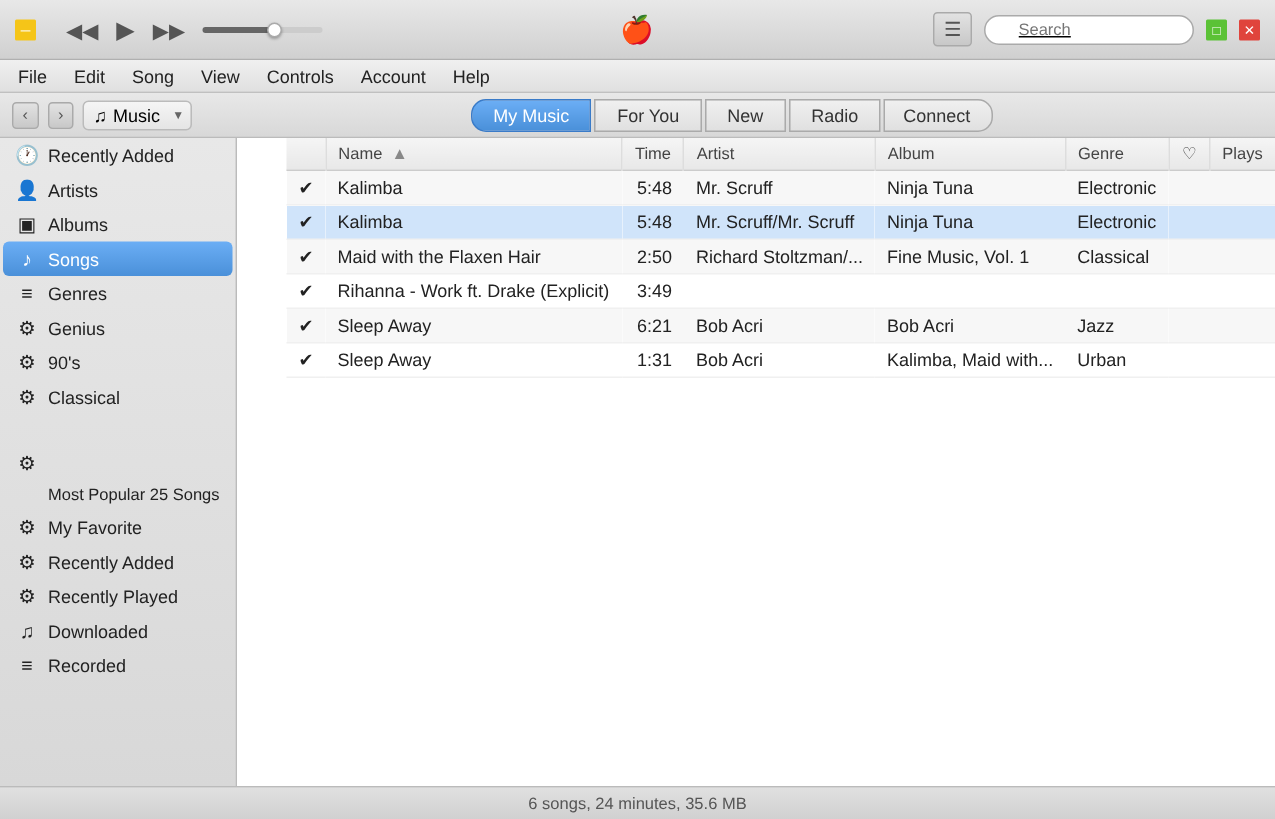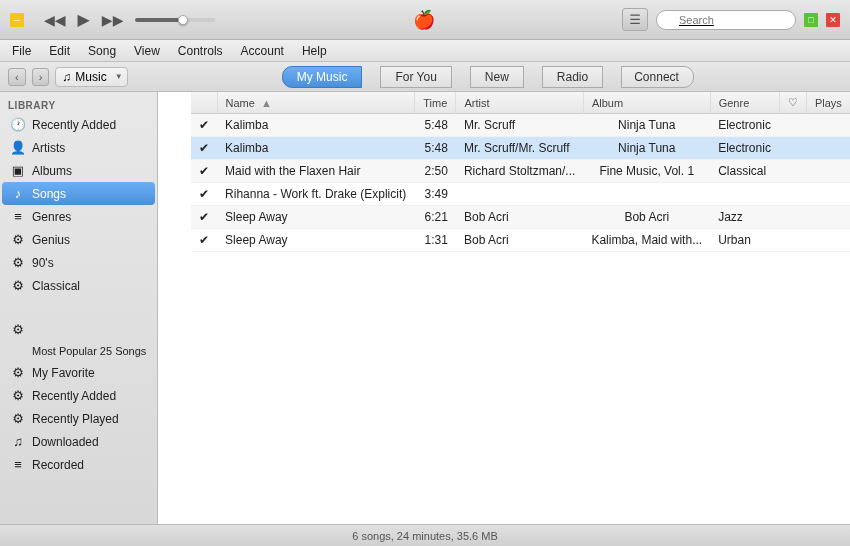--- a/index.html
+++ b/index.html
@@ -181,21 +181,21 @@
       content: '▼';
       font-size: 8px;
       position: absolute;
       right: 4px;
       color: #666;
     }
 
     .tab-buttons {
       margin: 4px auto;
       display: flex;
-      gap: 18px;
+      gap: 2px;
     }
     .tab-btn {
       padding: 3px 14px;
       border: 1px solid #aaa;
       background: linear-gradient(to bottom, #f0f0f0, #e0e0e0);
       cursor: pointer;
       font-size: 12px;
       color: #333;
     }
     .tab-btn:first-child { border-radius: 10px 0 0 10px; }
@@ -302,21 +302,21 @@
       padding: 4px 8px;
       color: #222;
       overflow: hidden;
       text-overflow: ellipsis;
       white-space: nowrap;
     }
     .check-col { width: 20px; text-align: center; color: #555; }
     .name-col { width: 220px; }
     .time-col { width: 45px; text-align: right; color: #555; }
     .artist-col { width: 130px; }
-    .album-col { width: 130px; text-align: center; }
+    .album-col { width: 130px; }
     .genre-col { width: 90px; }
     .heart-col { width: 30px; text-align: center; }
     .plays-col { width: 50px; text-align: right; }
 
     
     .status-bar {
       height: 22px;
       background: linear-gradient(to bottom, #e0e0e0, #d0d0d0);
       border-top: 1px solid #bbb;
       display: flex;
@@ -385,21 +385,20 @@
       <button class="tab-btn">For You</button>
       <button class="tab-btn">New</button>
       <button class="tab-btn">Radio</button>
       <button class="tab-btn">Connect</button>
   </div>
 </div>
 
 <div class="main-layout">
 
   <div class="sidebar">
-    <div class="sidebar-section-label">Library</div>
 
     <div class="sidebar-item">
       <span class="icon">🕐</span>
       <span>Recently Added</span>
     </div>
     <div class="sidebar-item">
       <span class="icon">👤</span>
       <span>Artists</span>
     </div>
     <div class="sidebar-item">

